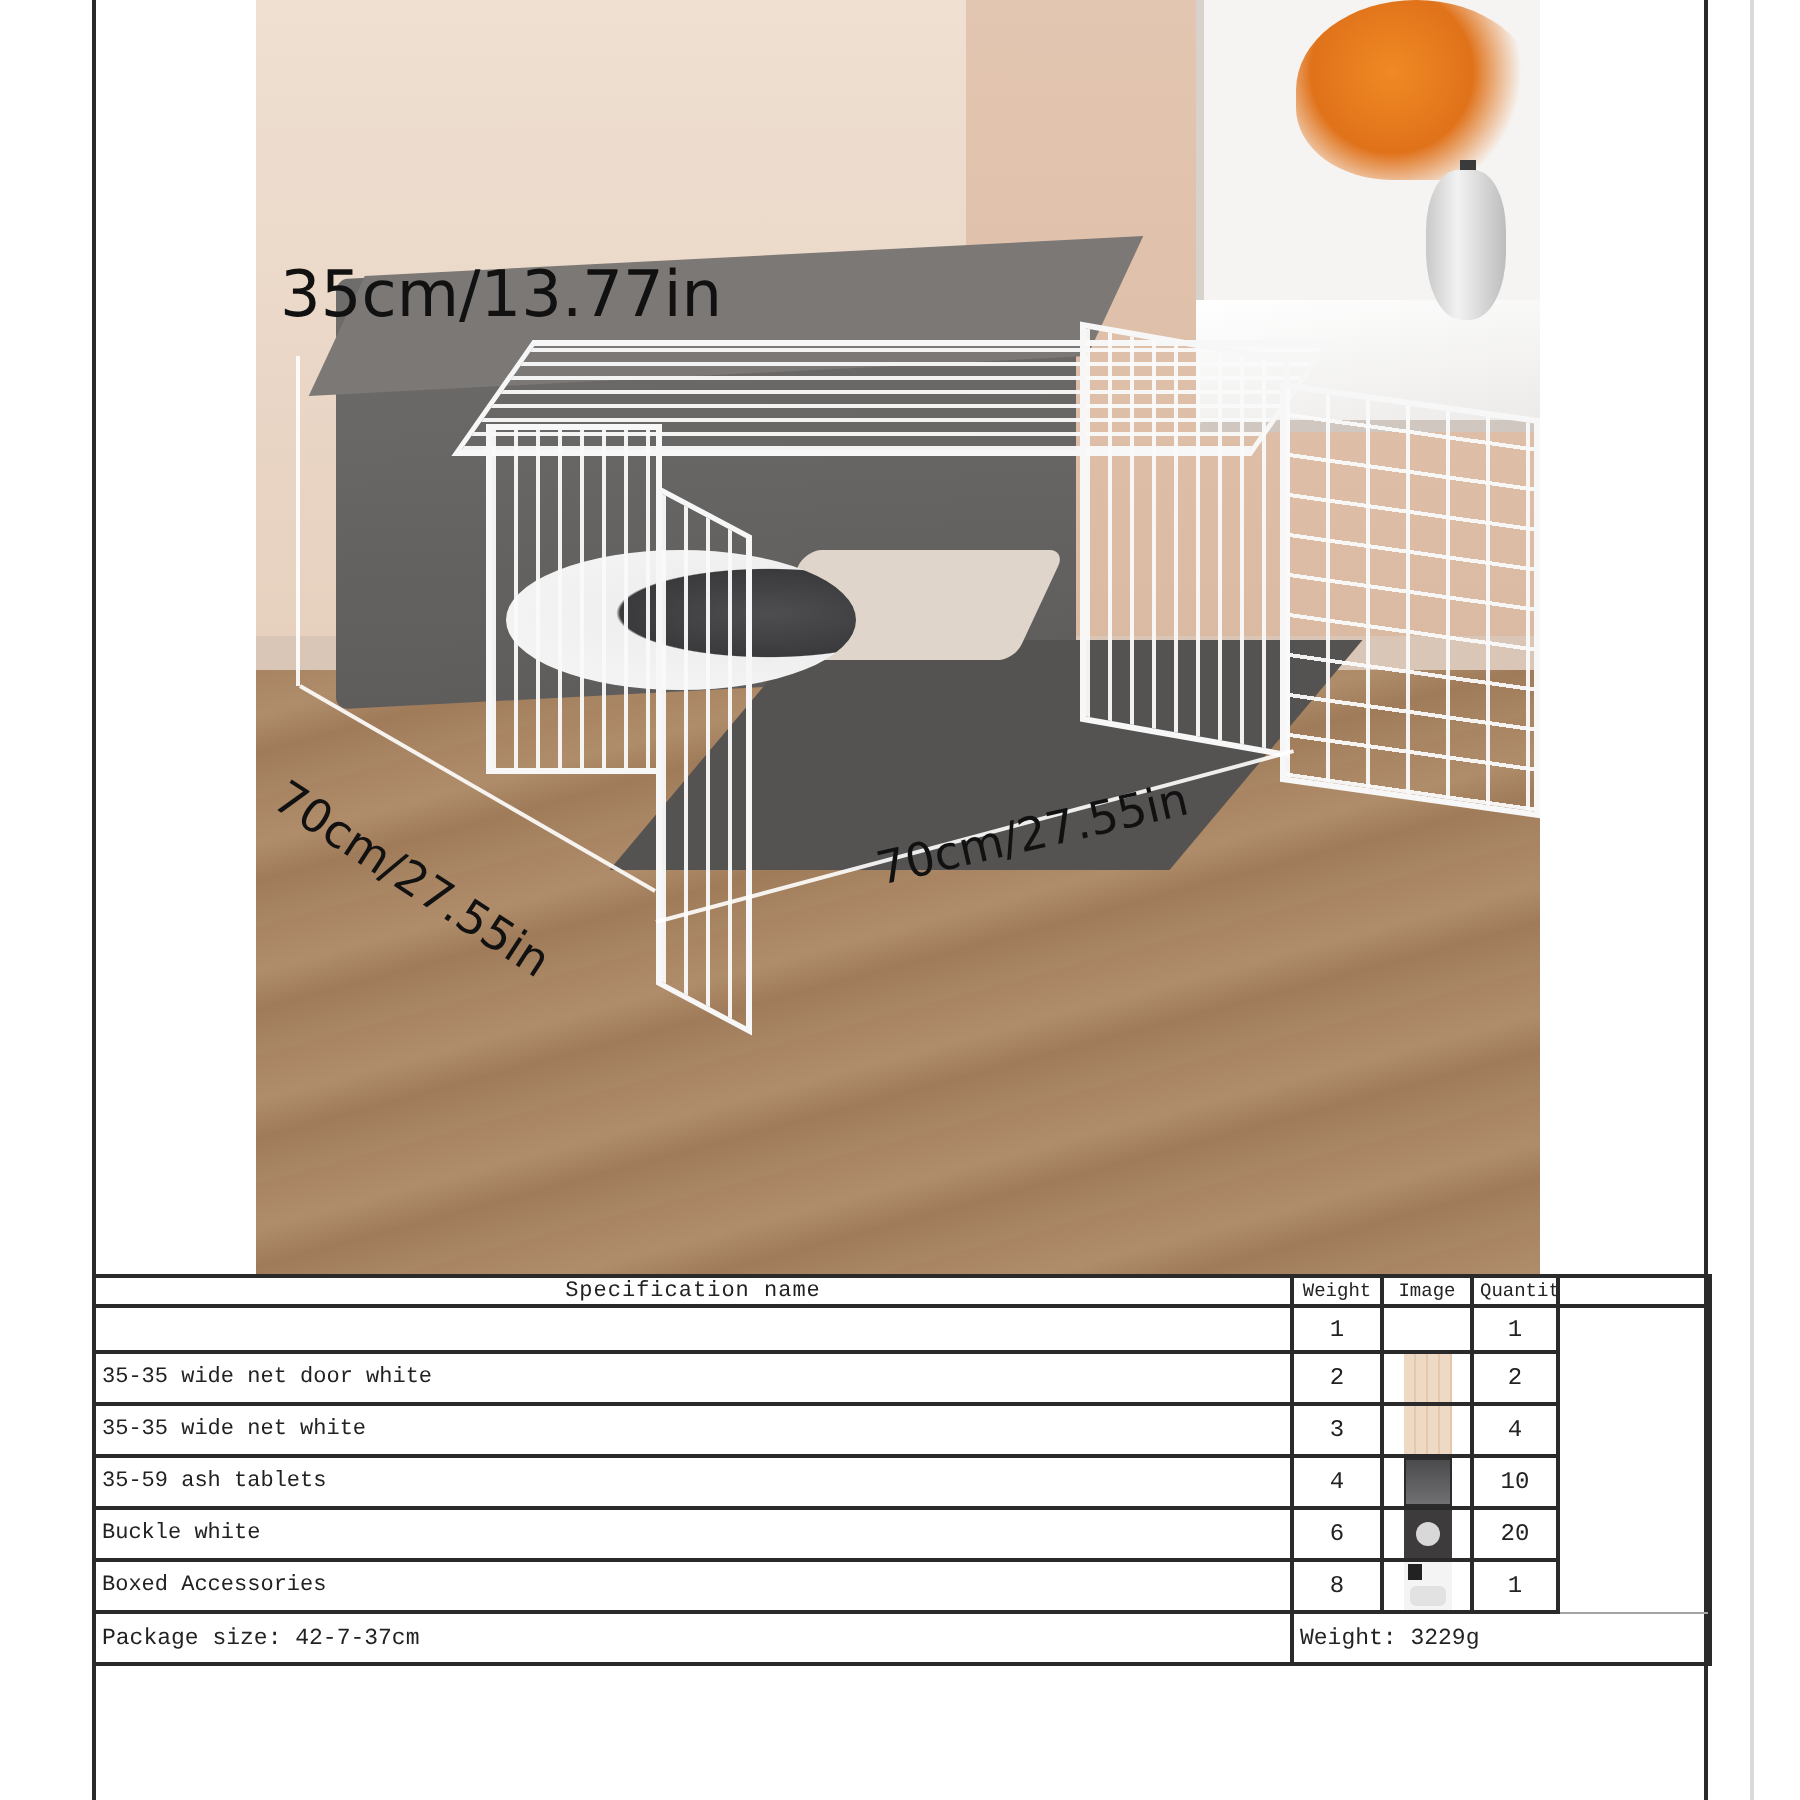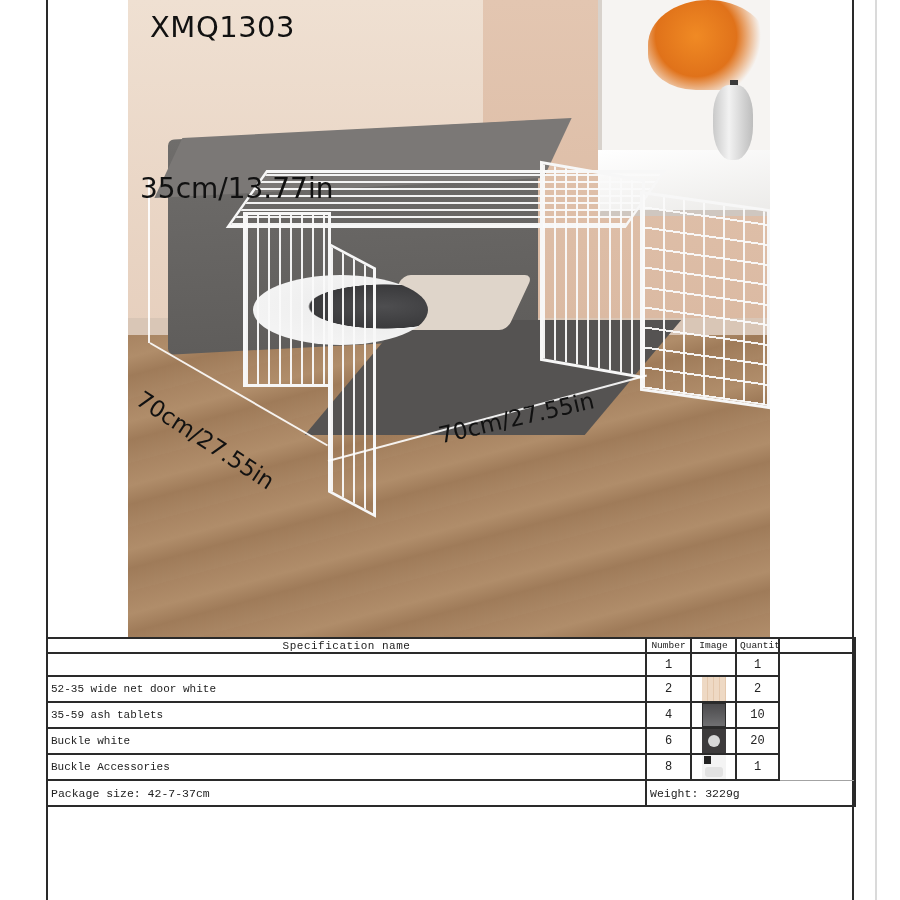--- a/index.html
+++ b/index.html
@@ -34,21 +34,21 @@
   .grid-door { left: 200px; top: 255px; width: 48px; height: 250px; transform: skewY(28deg); }
   .grid-side { left: 412px; top: 170px; width: 105px; height: 200px; transform: skewY(10deg); }
   .grid-open { left: 512px; top: 200px; width: 130px; height: 200px; transform: skewY(8deg);
     background-image: repeating-linear-gradient(90deg, rgba(250,250,250,0.95) 0 2px, transparent 2px 20px), repeating-linear-gradient(0deg, rgba(250,250,250,0.95) 0 2px, transparent 2px 20px); }
 
   .dim-line { position: absolute; height: 2px; background: rgba(255,255,255,0.9); transform-origin: 0 50%; }
   .dim-line.v { width: 2px; }
 
   .photo-label { position: absolute; color: #111; font-family: "DejaVu Sans", sans-serif; white-space: nowrap; }
   .model { left: 22px; top: 10px; font-size: 29px; letter-spacing: 0.5px; }
-  .dim-height { left: 12px; top: 128px; font-size: 28px; margin-top: 44px; }
+  .dim-height { left: 12px; top: 128px; font-size: 32px; }
   .dim-depth { left: 18px; top: 386px; font-size: 23px; transform: rotate(33deg); transform-origin: 0 0; }
   .dim-width { left: 308px; top: 423px; font-size: 23px; transform: rotate(-13deg); transform-origin: 0 0; }
 
   
   table.spec { position: absolute; left: 46px; top: 637px; width: 808px; border-collapse: collapse; table-layout: fixed; font-family: "Liberation Mono", monospace; color: #222; }
   table.spec td { border: 2px solid #2a2a2a; padding: 0 3px; font-size: 11px; height: 23px; white-space: nowrap; overflow: hidden; box-sizing: border-box; }
   table.spec tr.head td { height: 15px; font-size: 9.5px; text-align: center; }
   table.spec tr.head td.c-name { font-size: 11px; letter-spacing: 0.5px; }
   table.spec td.c-num, table.spec td.c-qty { text-align: center; font-size: 12px; }
   table.spec td.c-img { padding: 0; text-align: center; }
@@ -96,72 +96,78 @@
   <div class="grid grid-top"></div>
   <div class="grid grid-front"></div>
   <div class="grid grid-side"></div>
   <div class="grid grid-open"></div>
   <div class="grid grid-door"></div>
 
   <div class="dim-line v" style="left:20px; top:178px; height:165px;"></div>
   <div class="dim-line" style="left:22px; top:342px; width:205px; transform:rotate(30deg);"></div>
   <div class="dim-line" style="left:200px; top:460px; width:330px; transform:rotate(-15deg);"></div>
 
-  <div class="photo-label model">XMQ1303</div>
   <div class="photo-label dim-height">35cm/13.77in</div>
   <div class="photo-label dim-depth">70cm/27.55in</div>
   <div class="photo-label dim-width">70cm/27.55in</div>
 </div>
 
 <table class="spec">
   <colgroup>
     <col style="width:599px">
     <col style="width:45px">
     <col style="width:45px">
     <col style="width:43px">
     <col style="width:76px">
   </colgroup>
   <tbody>
       <tr class="head">
     <td class="c-name">Specification name</td>
-    <td>Number</td>
+    <td>Weight</td>
     <td>Image</td>
     <td>Quantity</td>
     <td class="c-extra"></td>
   </tr>
   <tr>
     <td class="c-name"></td>
     <td class="c-num">1</td>
     <td class="c-img"></td>
     <td class="c-qty">1</td>
     <td class="c-extra"></td>
   </tr>
   <tr>
-    <td class="c-name">52-35 wide net door white</td>
+    <td class="c-name">35-35 wide net door white</td>
     <td class="c-num">2</td>
     <td class="c-img"><span class="thumb door"></span></td>
     <td class="c-qty">2</td>
+    <td class="c-extra"></td>
+  </tr>
+  <tr>
+    <td class="c-name">35-35 wide net white</td>
+    <td class="c-num">3</td>
+    <td class="c-img"><span class="thumb net"></span></td>
+    <td class="c-qty">4</td>
     <td class="c-extra"></td>
   </tr>
   <tr>
     <td class="c-name">35-59 ash tablets</td>
     <td class="c-num">4</td>
     <td class="c-img"><span class="thumb tablet"></span></td>
     <td class="c-qty">10</td>
     <td class="c-extra"></td>
   </tr>
   <tr>
     <td class="c-name">Buckle white</td>
     <td class="c-num">6</td>
     <td class="c-img"><span class="thumb buckle"></span></td>
     <td class="c-qty">20</td>
     <td class="c-extra"></td>
   </tr>
   <tr>
-    <td class="c-name">Buckle Accessories</td>
+    <td class="c-name">Boxed Accessories</td>
     <td class="c-num">8</td>
     <td class="c-img"><span class="thumb acc"></span></td>
     <td class="c-qty">1</td>
     <td class="c-extra"></td>
   </tr>
   <tr class="foot">
     <td class="c-name" style="border-top:2px solid #2a2a2a;">Package size: 42-7-37cm</td>
     <td colspan="4" style="border-top:1px solid #a3a3a3;">Weight: 3229g</td>
   </tr>
 </tbody>

